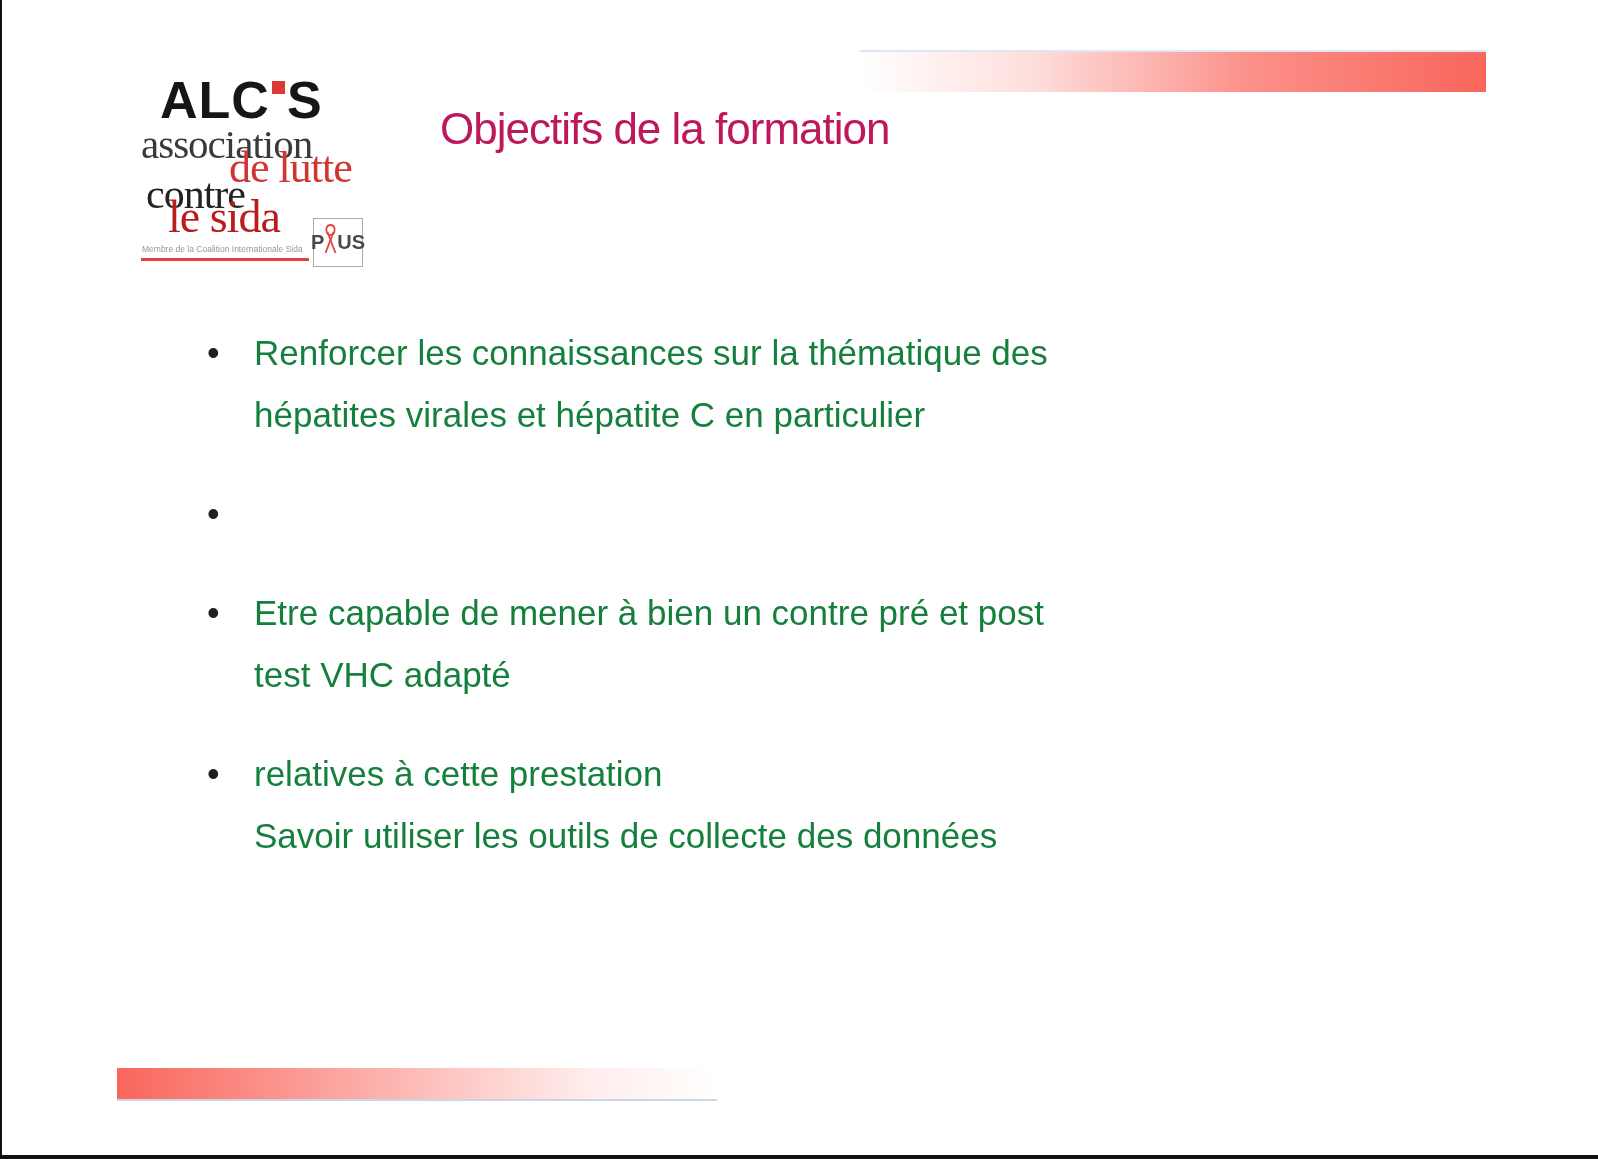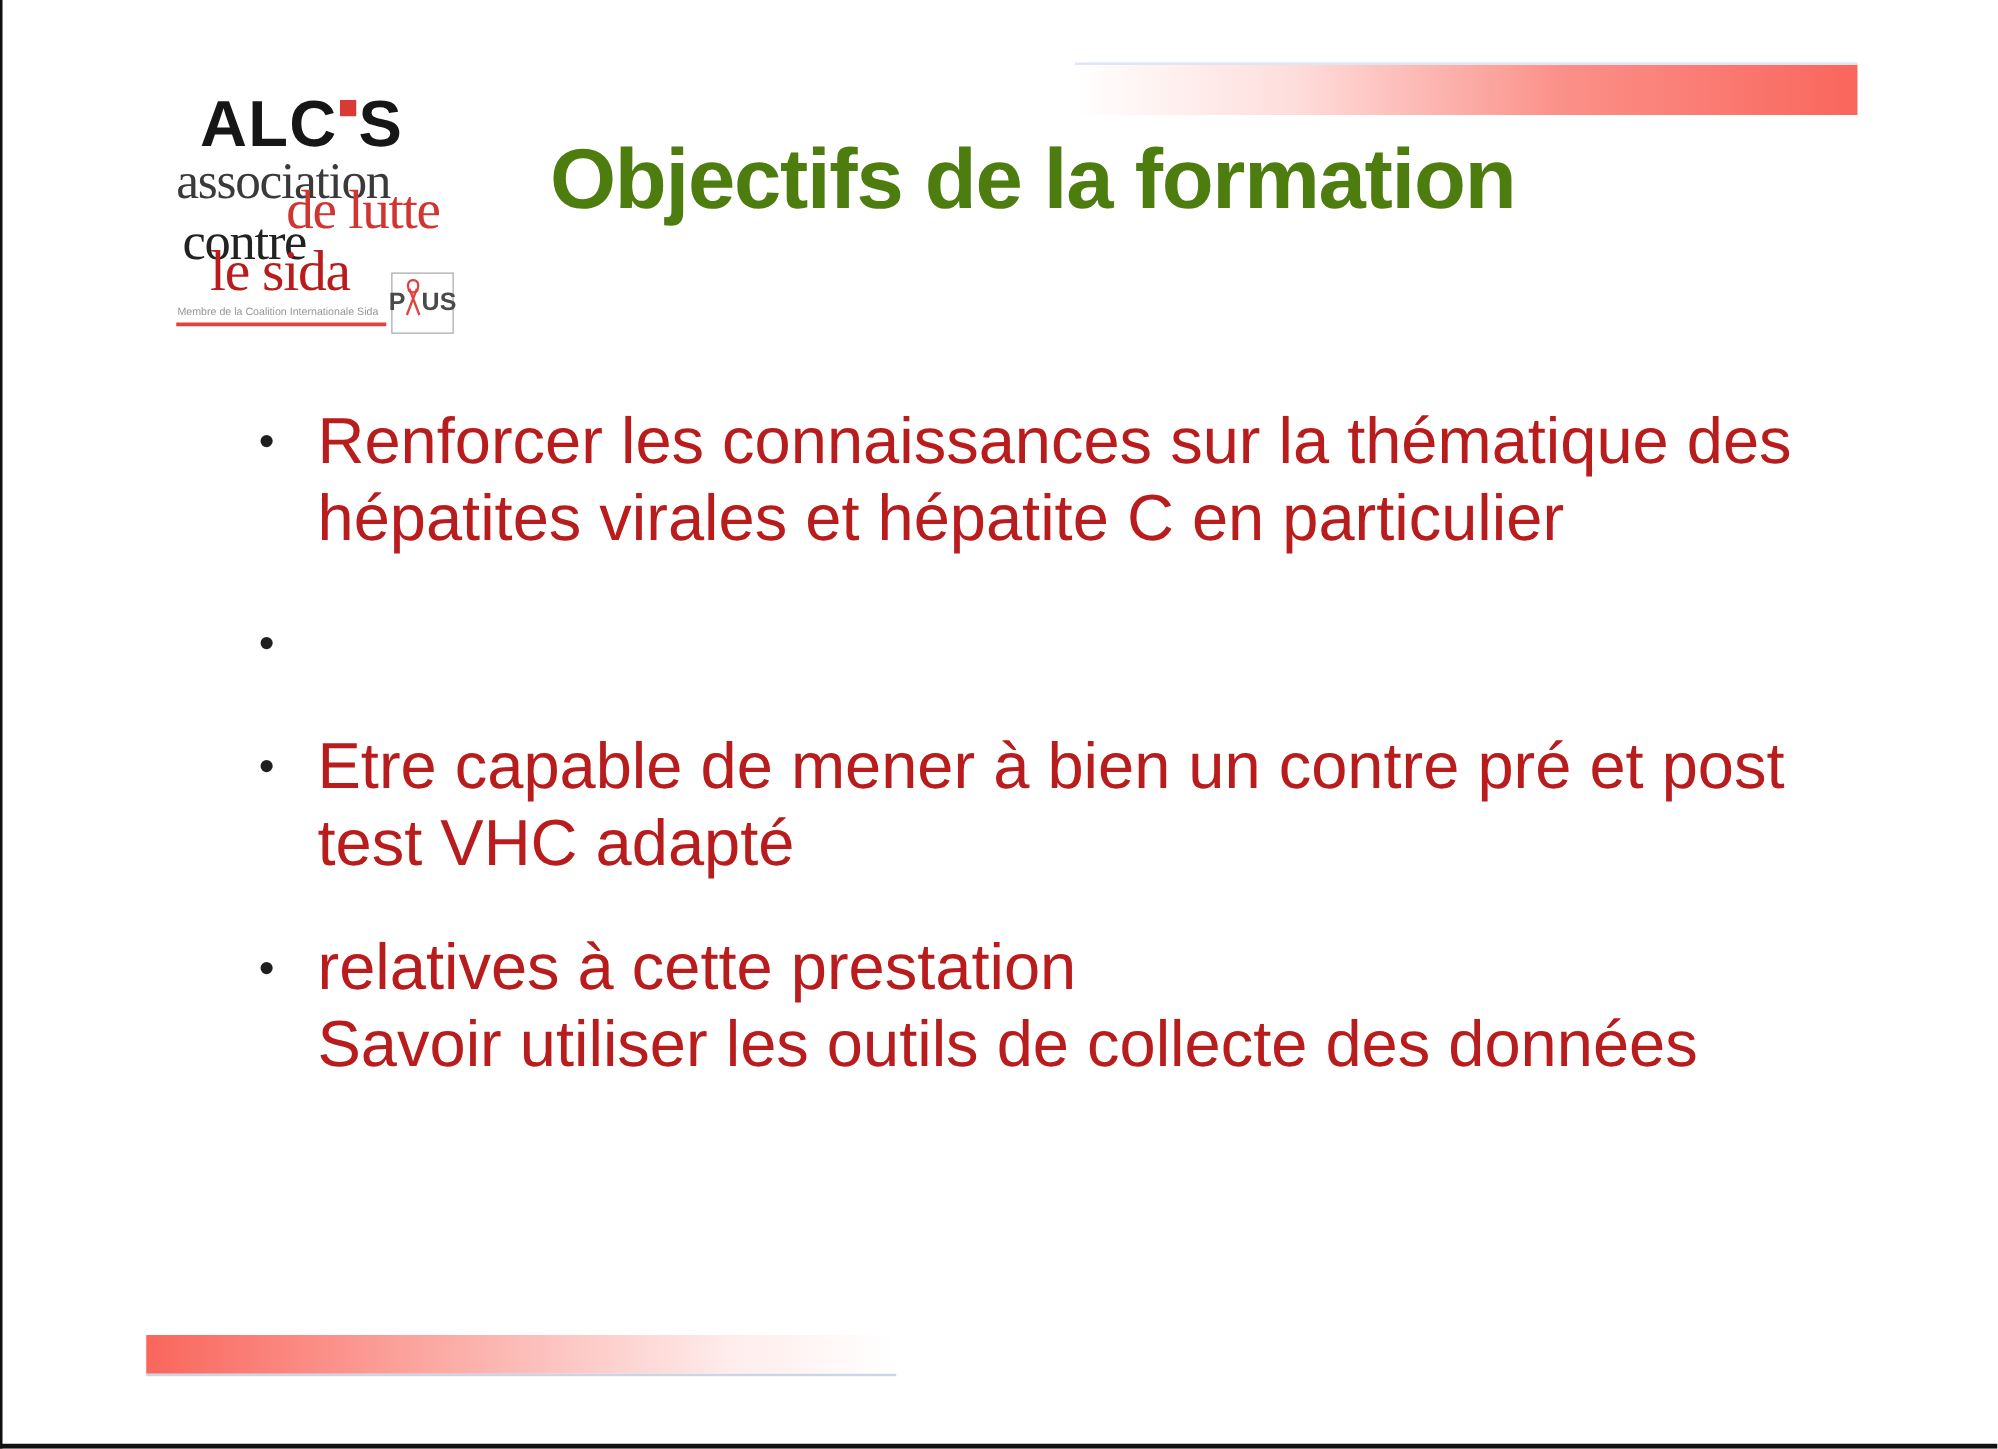--- a/index.html
+++ b/index.html
@@ -22,32 +22,32 @@
   }
   .bar-bottom {
     position:absolute; left:115px; top:1068px; width:600px; height:31px;
     background:linear-gradient(90deg, #f9665c 0%, rgba(249,102,92,0.55) 40%, rgba(249,102,92,0.12) 78%, rgba(249,102,92,0) 100%);
     border-bottom:2px solid #ccd5e5;
   }
 
   
   .title {
     position:absolute; left:438px; top:104px;
-    font-size:68px; font-weight:bold; letter-spacing:-1px;
-    color:#4d7c0f; white-space:nowrap;
+    font-size:44px; font-weight:normal; letter-spacing:-1px;
+    color:#be185d; white-space:nowrap;
   }
 
   
   .bullets { position:absolute; left:205px; top:322px; width:1250px; }
   .bullet { display:flex; margin-bottom:37px; }
   .bullet .dot {
     width:47px; flex:0 0 47px;
     font-size:36px; line-height:62px; color:#1f1f1f;
   }
-  .bullet .btext { font-size:52px; line-height:62px; color:#b91c1c; }
+  .bullet .btext { font-size:35px; line-height:62px; color:#15803d; }
 
   
   .logo { position:absolute; left:130px; top:58px; width:260px; height:218px; }
   .alcs {
     position:absolute; left:28px; top:12px;
     font-size:52px; font-weight:800; letter-spacing:1px; color:#161616;
     white-space:nowrap;
   }
   .alcs .sq {
     display:inline-block; width:13px; height:13px;

